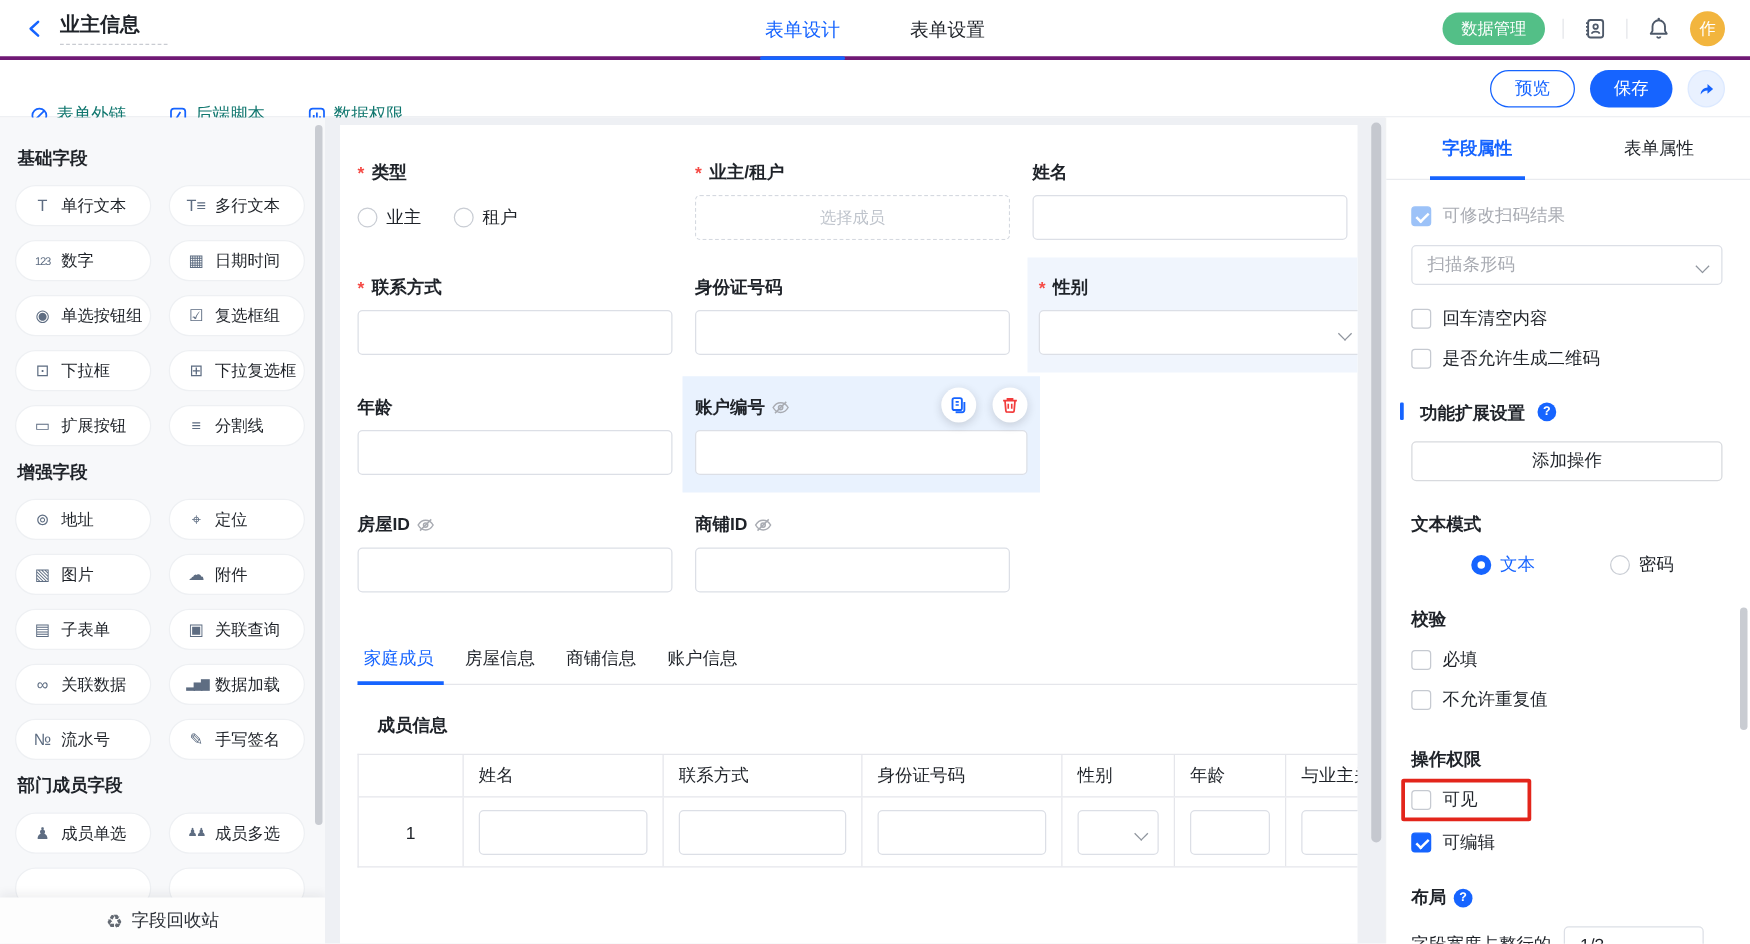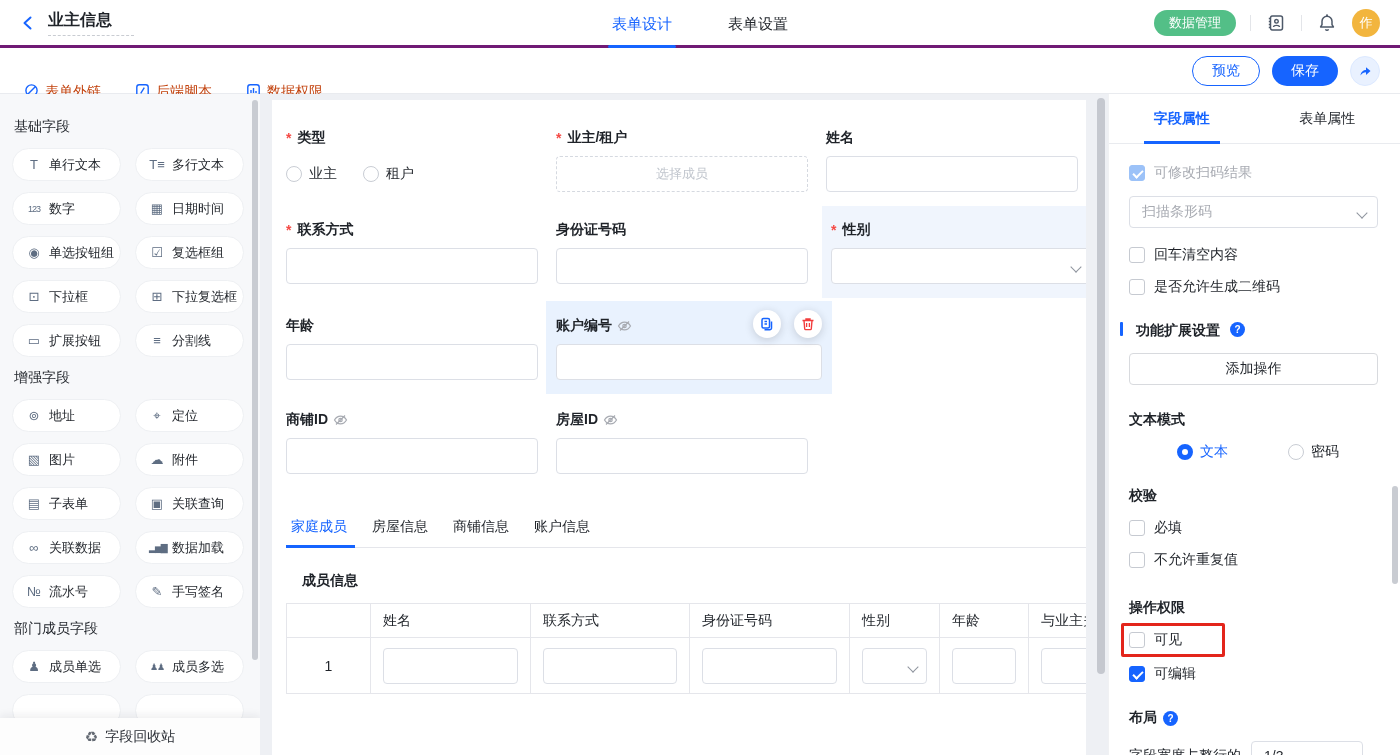--- a/index.html
+++ b/index.html
@@ -20,33 +20,33 @@
   .h-tab.active::after { content:""; position:absolute; left:-4px; right:-4px; bottom:0; height:3px; background:#1664ff; border-radius:2px; }
   .h-right { margin-left:auto; display:flex; align-items:center; gap:14px; padding-right:20px; }
   .btn-green { height:26px; padding:0 15px; border-radius:14px; background:#53bf87; color:#fff; font-size:13px; display:flex; align-items:center; cursor:pointer; border:none; }
   .v-div { width:1px; height:16px; background:#e3e5e9; }
   .icon-btn { width:22px; height:22px; display:flex; align-items:center; justify-content:center; cursor:pointer; }
   .avatar { width:28px; height:28px; border-radius:50%; background:#f2b53e; color:#fff; font-size:13px; display:flex; align-items:center; justify-content:center; cursor:pointer; }
 
   
   .toolbar { height:46px; display:flex; align-items:center; border-bottom:1px solid #e9ebef; background:#fff; padding:0 20px 0 24px; }
   .t-left { display:flex; align-items:center; gap:34px; }
-  .t-link { display:flex; gap:6px; color:#c2410c; font-size:14px; cursor:pointer;margin-top:43px; }
+  .t-link { display:flex; align-items:center; gap:6px; color:#0f766e; font-size:14px; cursor:pointer;margin-top:43px; }
   .t-right { margin-left:auto; display:flex; align-items:center; gap:12px; }
   .btn-outline { height:30px; padding:0 19px; border-radius:16px; border:1px solid #1664ff; color:#1664ff; background:#fff; font-size:14px; display:flex; align-items:center; cursor:pointer; }
   .btn-primary { height:30px; padding:0 19px; border-radius:16px; border:none; color:#fff; background:#1664ff; font-size:14px; display:flex; align-items:center; cursor:pointer; }
   .btn-share { width:30px; height:30px; border-radius:50%; background:#e9f1ff; border:1px solid #dce9ff; display:flex; align-items:center; justify-content:center; cursor:pointer; }
 
   
   .main { display:flex; height:661px; }
 
   
   .sidebar { width:260px; background:#f7f8fa; position:relative; overflow:hidden; flex:none; }
   .sb-inner { padding:14px 16px 0 12px; }
-  .sb-title { font-weight:normal; font-size:14px; margin:10px 0 12px 2px; }
+  .sb-title { font-weight:bold; font-size:14px; margin:10px 0 12px 2px; }
   .pill-grid { display:grid; grid-template-columns:1fr 1fr; gap:11px 14px; margin-bottom:12px; }
   .pill { height:33px; background:#fff; border:1px solid #eef0f3; border-radius:17px; display:flex; align-items:center; padding-left:13px; gap:7px; font-size:13px; color:#1f2329; cursor:grab; white-space:nowrap; }
   .pill .pic { color:#5e6d82; font-size:13px; width:16px; text-align:center; flex:none; }
   .pill .pic.tiny { font-size:9px; letter-spacing:-1px; }
   .sb-thumb { position:absolute; top:6px; right:2px; width:6px; height:560px; border-radius:3px; background:#c9ccd2; }
   .recycle-bar { position:absolute; left:0; right:0; bottom:0; height:37px; background:#fdfdfd; box-shadow:0 -3px 8px rgba(31,35,41,.07); display:flex; align-items:center; justify-content:center; gap:7px; font-size:14px; color:#2b2f36; cursor:pointer; }
   .recycle-bar .ric { color:#646a73; font-size:15px; }
 
   
   .canvas-wrap { flex:1; background:#eef0f4; position:relative; overflow:hidden; }
@@ -409,32 +409,32 @@
                 </svg>
               </div>
             </div>
           </div>
 
         </div>
 
         <div class="frow">
           <div class="fcell">
             <div class="flabel">
-              <span>商铺ID</span>
+              <span>房屋ID</span>
               <svg class="eye" width="15" height="12" viewBox="0 0 15 12">
                 <path d="M1.5 6 C3 3.4 5 2.1 7.5 2.1 C10 2.1 12 3.4 13.5 6 C12 8.6 10 9.9 7.5 9.9 C5 9.9 3 8.6 1.5 6 Z" fill="none" stroke="#a8abb2" stroke-width="1.2"></path>
                 <circle cx="7.5" cy="6" r="1.7" fill="none" stroke="#a8abb2" stroke-width="1.2"></circle>
                 <path d="M3 10.5 L12 1.5" stroke="#a8abb2" stroke-width="1.2"></path>
               </svg>
             </div>
             <div class="ctrl"></div>
           </div>
           <div class="fcell">
             <div class="flabel">
-              <span>房屋ID</span>
+              <span>商铺ID</span>
               <svg class="eye" width="15" height="12" viewBox="0 0 15 12">
                 <path d="M1.5 6 C3 3.4 5 2.1 7.5 2.1 C10 2.1 12 3.4 13.5 6 C12 8.6 10 9.9 7.5 9.9 C5 9.9 3 8.6 1.5 6 Z" fill="none" stroke="#a8abb2" stroke-width="1.2"></path>
                 <circle cx="7.5" cy="6" r="1.7" fill="none" stroke="#a8abb2" stroke-width="1.2"></circle>
                 <path d="M3 10.5 L12 1.5" stroke="#a8abb2" stroke-width="1.2"></path>
               </svg>
             </div>
             <div class="ctrl"></div>
           </div>
           <div class="fcell"></div>
         </div>

